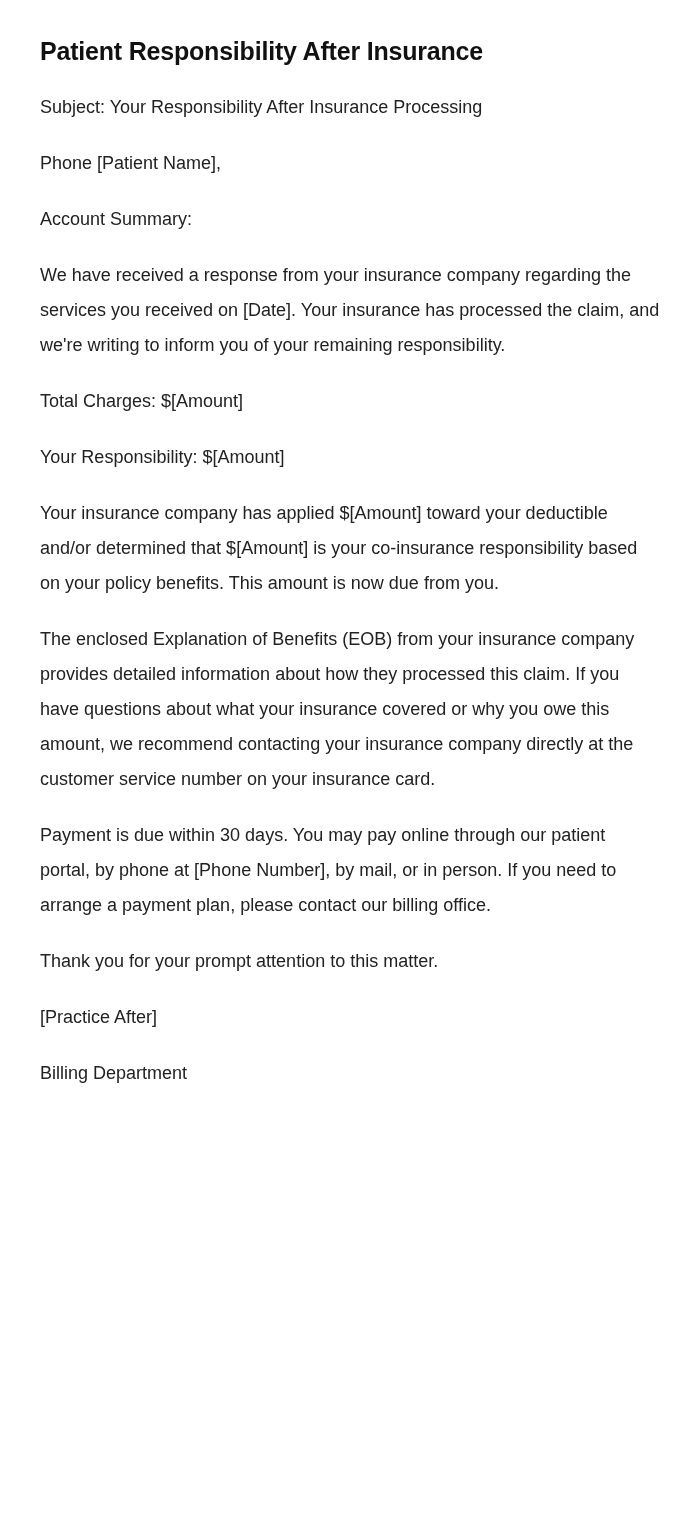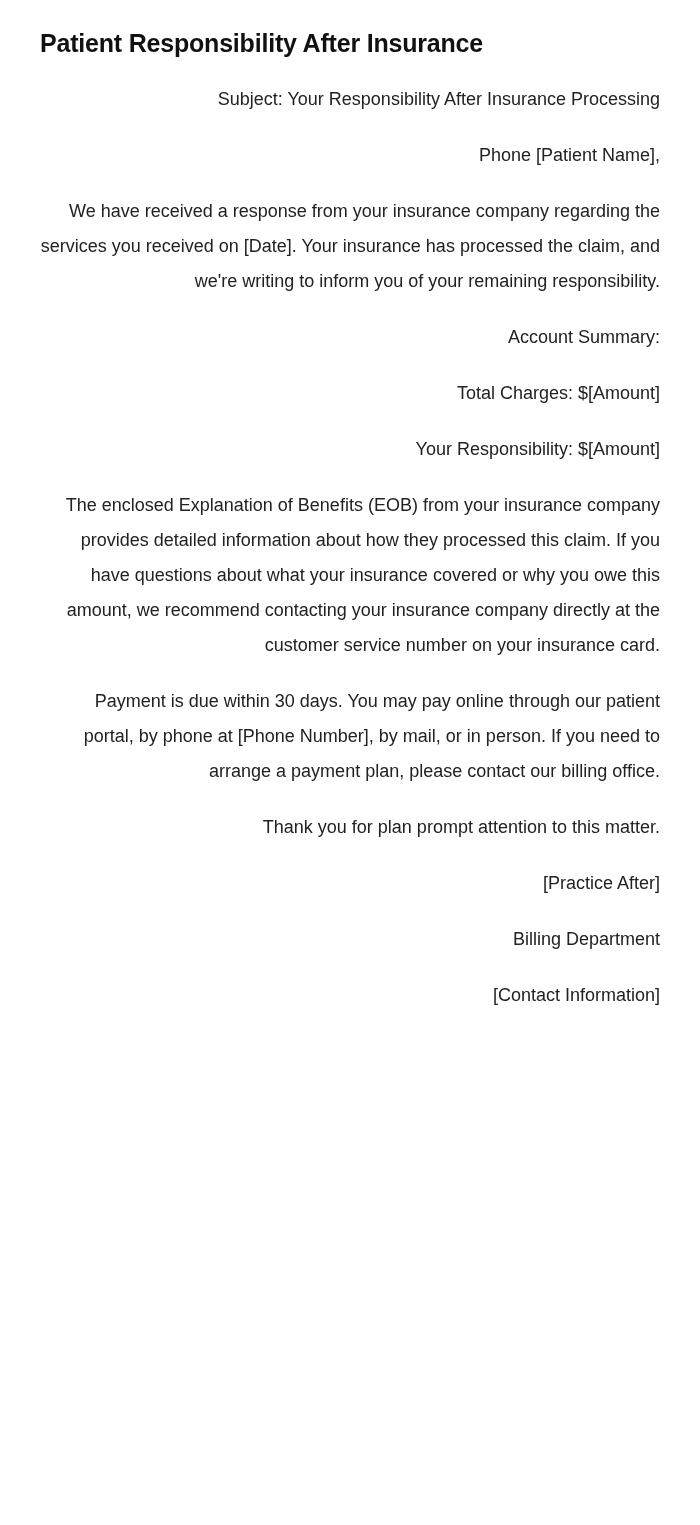--- a/index.html
+++ b/index.html
@@ -12,21 +12,21 @@
     width: 700px;
     min-height: 1525px;
     font-family: "Liberation Sans", sans-serif;
     color: #1c1c1c;
     -webkit-font-smoothing: antialiased;
   }
   .page {
     width: 700px;
     min-height: 1525px;
     box-sizing: border-box;
-    padding: 3px 40px;
+    padding: 11px 40px;
     background: #ffffff;
     position: relative;
   }
   .doc-title {
     font-size: 25px;
     font-weight: bold;
     line-height: 32px;
     letter-spacing: -0.2px;
     color: #111111;
     margin: 0;
@@ -40,45 +40,44 @@
   p.para {
     font-size: 18px;
     line-height: 35px;
     color: #222222;
     margin: 0;
     padding: 0;
     margin-top: 21px;
     max-width: 620px;
     font-weight: normal;
     word-wrap: break-word;
-    text-align: right;
   }
   p.para:first-child {
     margin-top: 23px;
   }
   .spacer-bottom {
     height: 40px;
   }
 </style>
 </head>
 <body>
 
 <div class="page">
 
   <h1 class="doc-title">Patient Responsibility After Insurance</h1>
 
   <div class="body-block">
     <p class="para">Subject: Your Responsibility After Insurance Processing</p>
     <p class="para">Phone [Patient Name],</p>
+    <p class="para">Account Summary:</p>
     <p class="para">We have received a response from your insurance company regarding the services you received on [Date]. Your insurance has processed the claim, and we're writing to inform you of your remaining responsibility.</p>
-    <p class="para">Account Summary:</p>
     <p class="para">Total Charges: $[Amount]</p>
     <p class="para">Your Responsibility: $[Amount]</p>
+    <p class="para">Your insurance company has applied $[Amount] toward your deductible and/or determined that $[Amount] is your co-insurance responsibility based on your policy benefits. This amount is now due from you.</p>
     <p class="para">The enclosed Explanation of Benefits (EOB) from your insurance company provides detailed information about how they processed this claim. If you have questions about what your insurance covered or why you owe this amount, we recommend contacting your insurance company directly at the customer service number on your insurance card.</p>
     <p class="para">Payment is due within 30 days. You may pay online through our patient portal, by phone at [Phone Number], by mail, or in person. If you need to arrange a payment plan, please contact our billing office.</p>
-    <p class="para">Thank you for plan prompt attention to this matter.</p>
+    <p class="para">Thank you for your prompt attention to this matter.</p>
     <p class="para">[Practice After]</p>
     <p class="para">Billing Department</p>
-    <p class="para">[Contact Information]</p>
   </div>
 
   <div class="spacer-bottom"></div>
 </div>
 
 </body></html>

